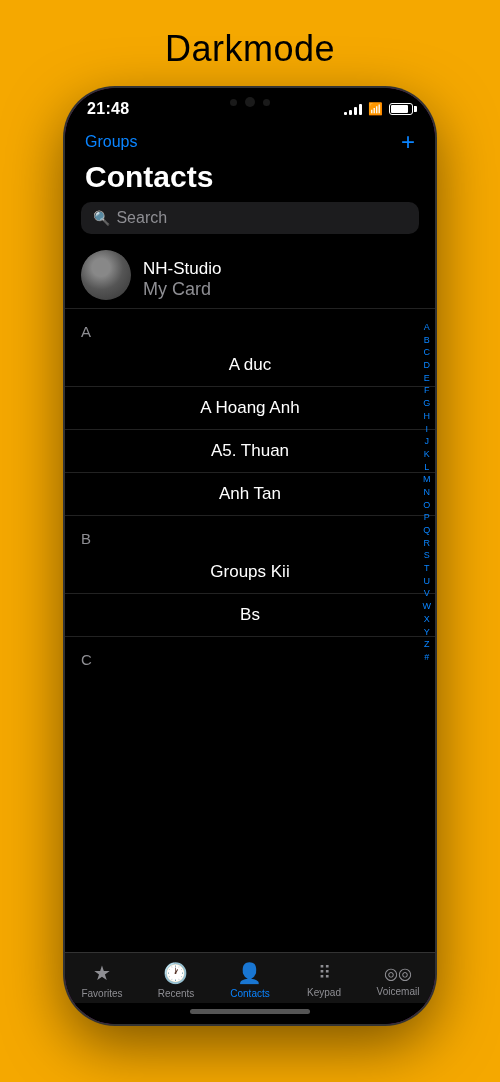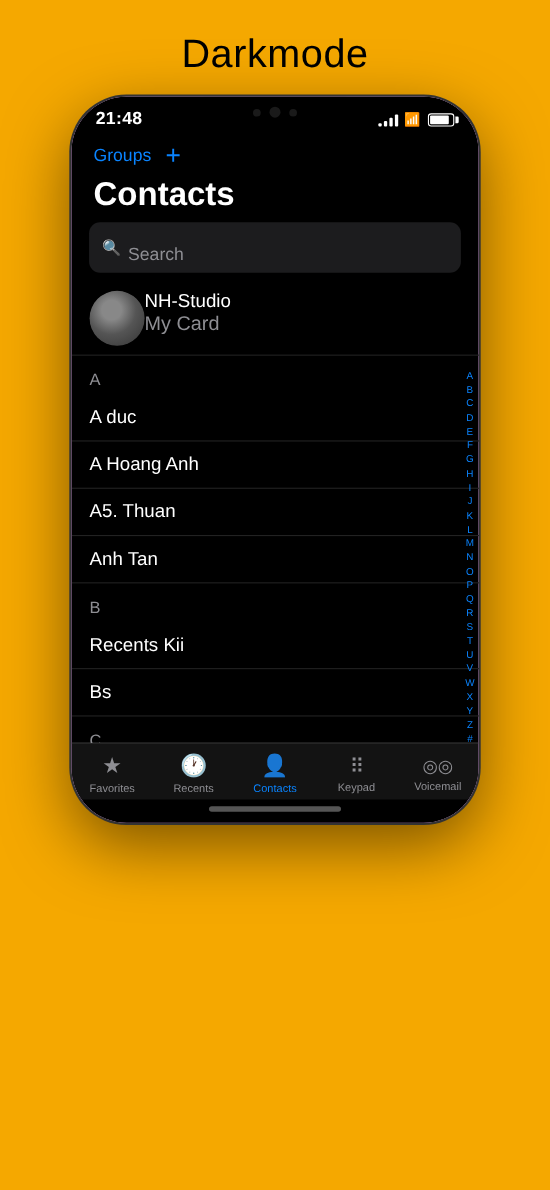--- a/index.html
+++ b/index.html
@@ -18,22 +18,22 @@
       color: #000000;
       font-size: 36px;
       font-weight: 300;
       margin-top: 28px;
       margin-bottom: 18px;
       letter-spacing: 0.5px;
     }
     .phone-wrap {
       position: relative;
       width: 370px;
-      height: 660px;
-      background: #f0abfc;
+      height: 936px;
+      background: #701a75;
       border-radius: 50px;
       box-shadow: 0 0 0 2px #333, 0 20px 60px rgba(0,0,0,0.5);
       overflow: hidden;
     }
     
     .phone-wrap::before {
       content: '';
       position: absolute;
       left: -4px;
       top: 130px;
@@ -156,20 +156,21 @@
       flex: 1;
       overflow: hidden;
       display: flex;
       flex-direction: column;
       background: #000;
     }
     
     .nav-bar {
       display: flex;
       align-items: center;
+      justify-content: space-between;
       padding: 6px 20px 2px;
       flex-shrink: 0;
       gap: 13px;
     }
     .groups-btn {
       color: #0A84FF;
       font-size: 16px;
     }
     .add-btn {
       color: #0A84FF;
@@ -194,36 +195,35 @@
       gap: 6px;
       flex-shrink: 0;
     }
     .search-icon-wrap {
       color: #8E8E93;
       font-size: 14px;
     }
     .search-text {
       color: #8E8E93;
       font-size: 16px;
-      margin-top: 14px;
     }
     
     .contacts-list {
       flex: 1;
       overflow-y: auto;
       overflow-x: hidden;
       position: relative;
     }
     .contacts-list::-webkit-scrollbar { display: none; }
     
     .my-card {
       display: flex;
-      align-items: flex-start;
+      align-items: flex-end;
       padding: 8px 16px;
-      gap: 0;
+      gap: 12px;
       border-bottom: 0.5px solid #222;
     }
     .avatar {
       width: 50px;
       height: 50px;
       border-radius: 50%;
       background: linear-gradient(135deg, #444 0%, #222 100%);
       overflow: hidden;
       flex-shrink: 0;
       display: flex;
@@ -253,20 +253,21 @@
       font-weight: 500;
       color: #8E8E93;
     }
     
     .contact-row {
       padding: 11px 16px;
       border-bottom: 0.5px solid #222;
       font-size: 17px;
       color: white;
       font-weight: 400;
+      text-align: center;
     }
     
     .alpha-index {
       position: absolute;
       right: 4px;
       top: 80px;
       display: flex;
       flex-direction: column;
       align-items: center;
       gap: 1px;
@@ -379,21 +380,21 @@
           </div>
         </div>
 
         <div class="section-header">A</div>
         <div class="contact-row">A duc</div>
         <div class="contact-row">A Hoang Anh</div>
         <div class="contact-row">A5. Thuan</div>
         <div class="contact-row">Anh Tan</div>
 
         <div class="section-header">B</div>
-        <div class="contact-row">Recents Kii</div>
+        <div class="contact-row">Groups Kii</div>
         <div class="contact-row">Bs</div>
 
         <div class="section-header">C</div>
 
         <div class="alpha-index">
           <span class="alpha-letter">A</span>
           <span class="alpha-letter">B</span>
           <span class="alpha-letter">C</span>
           <span class="alpha-letter">D</span>
           <span class="alpha-letter">E</span>

